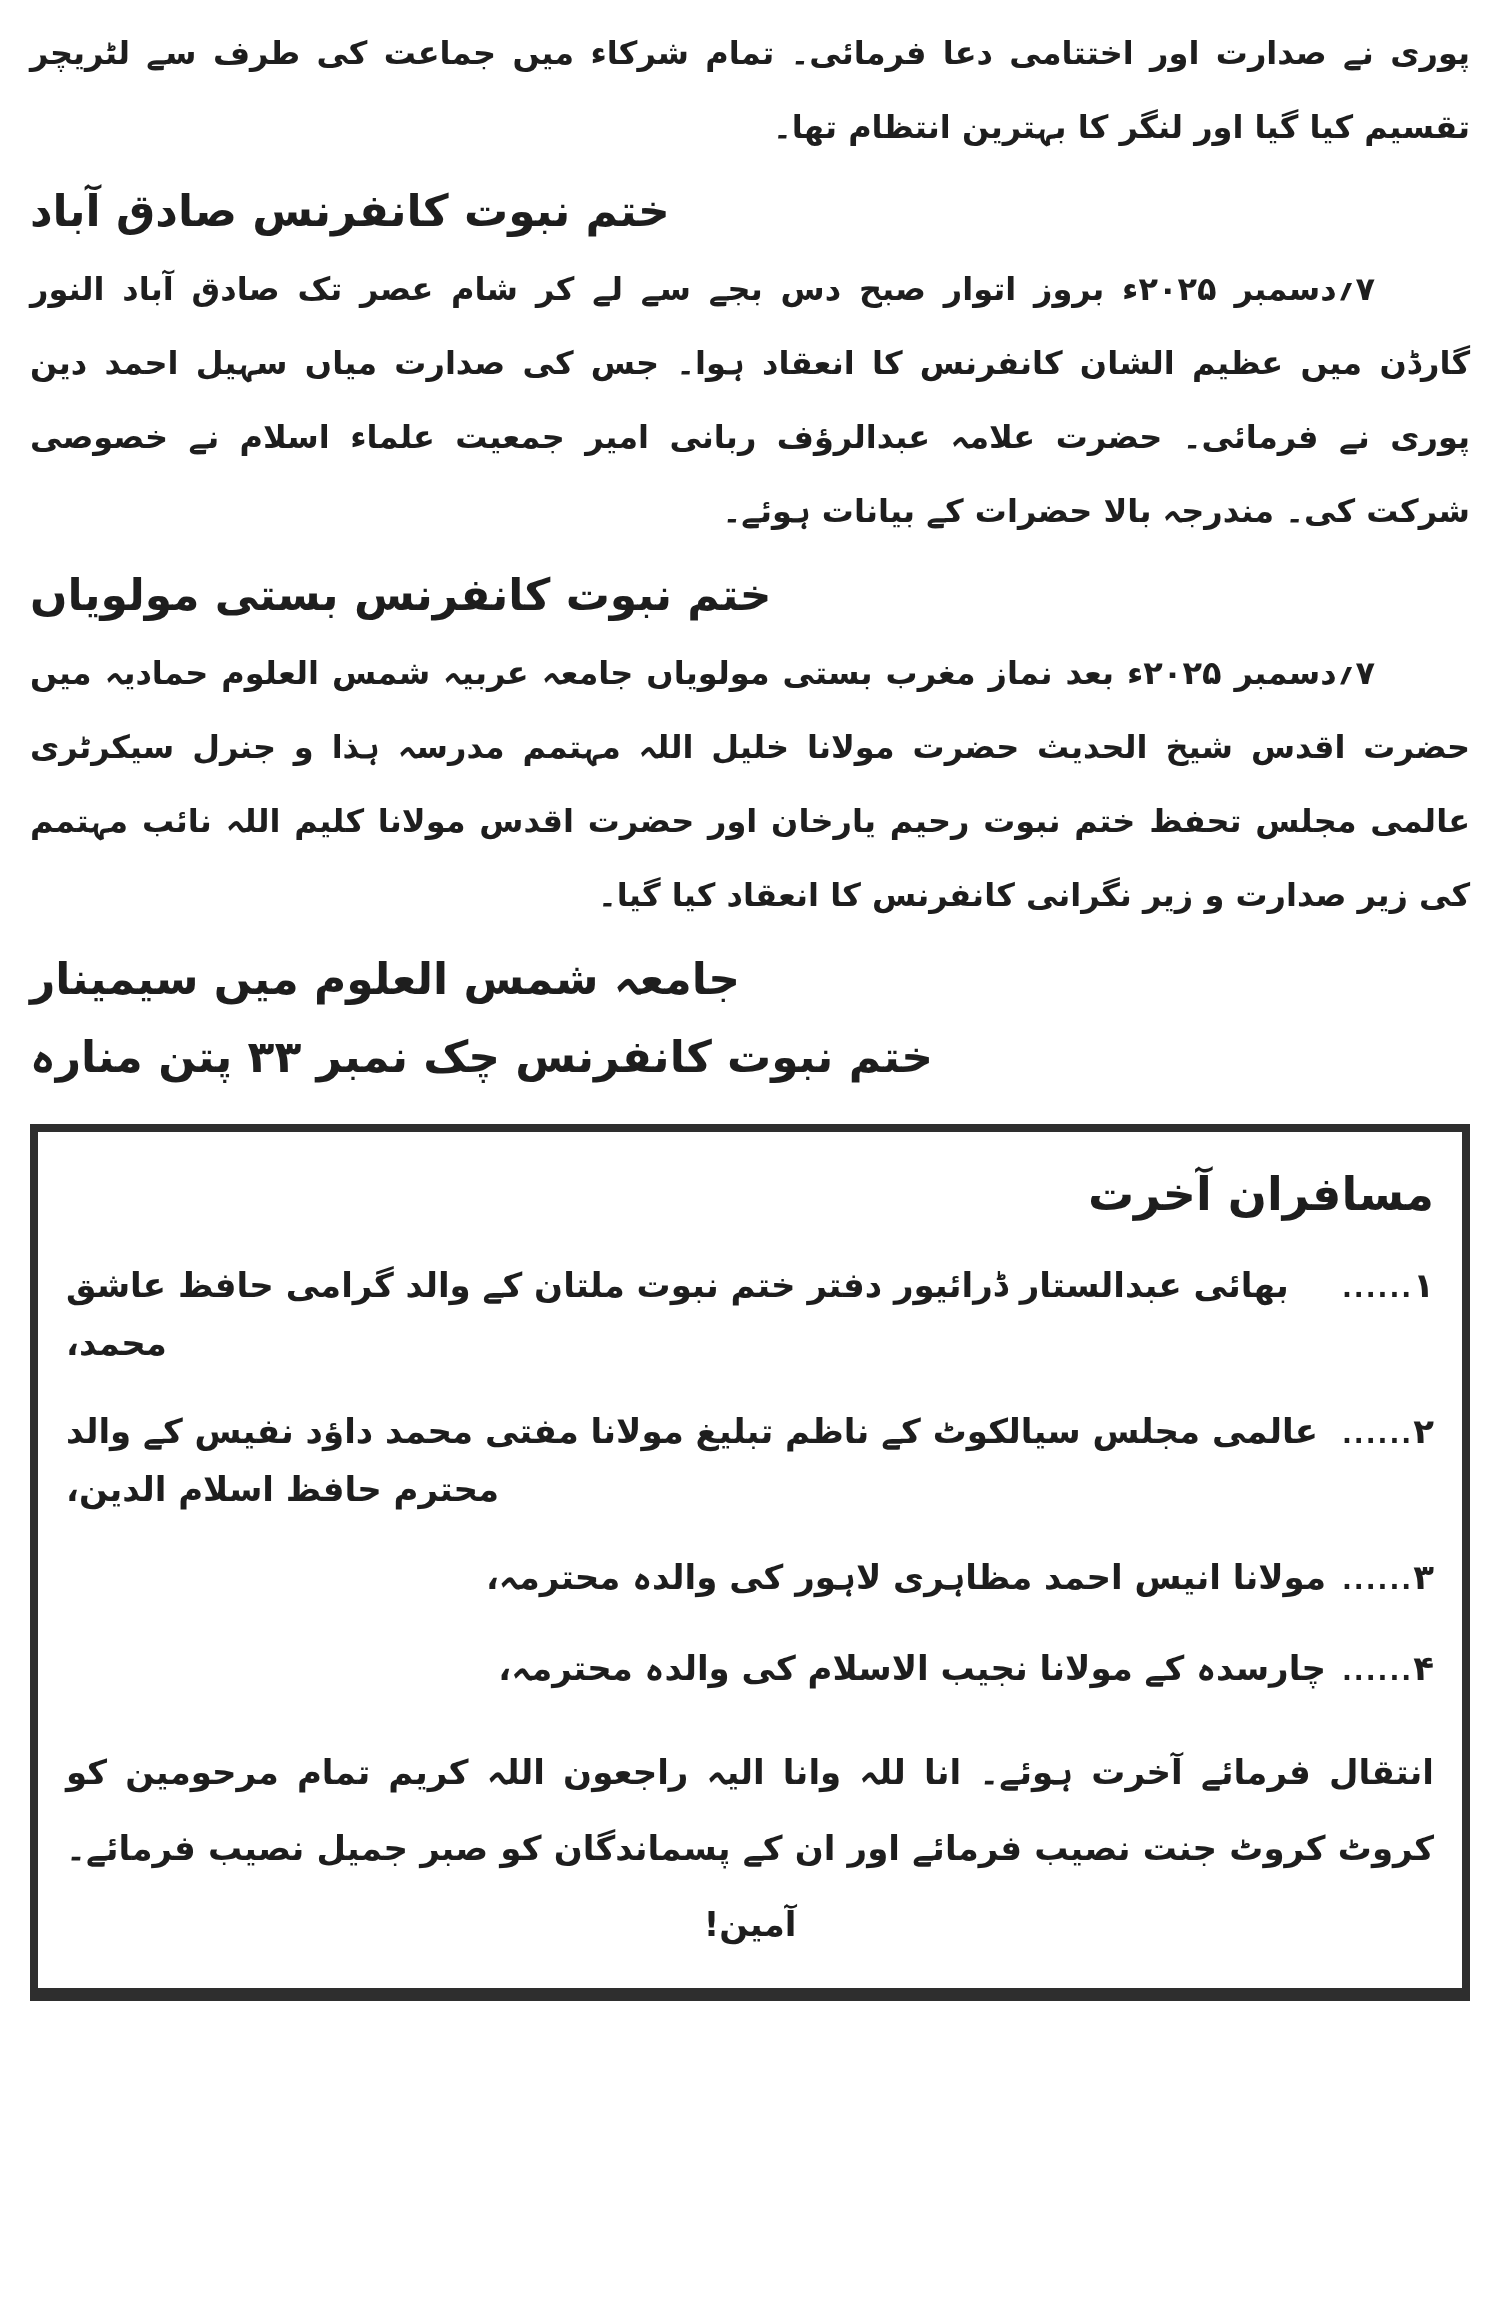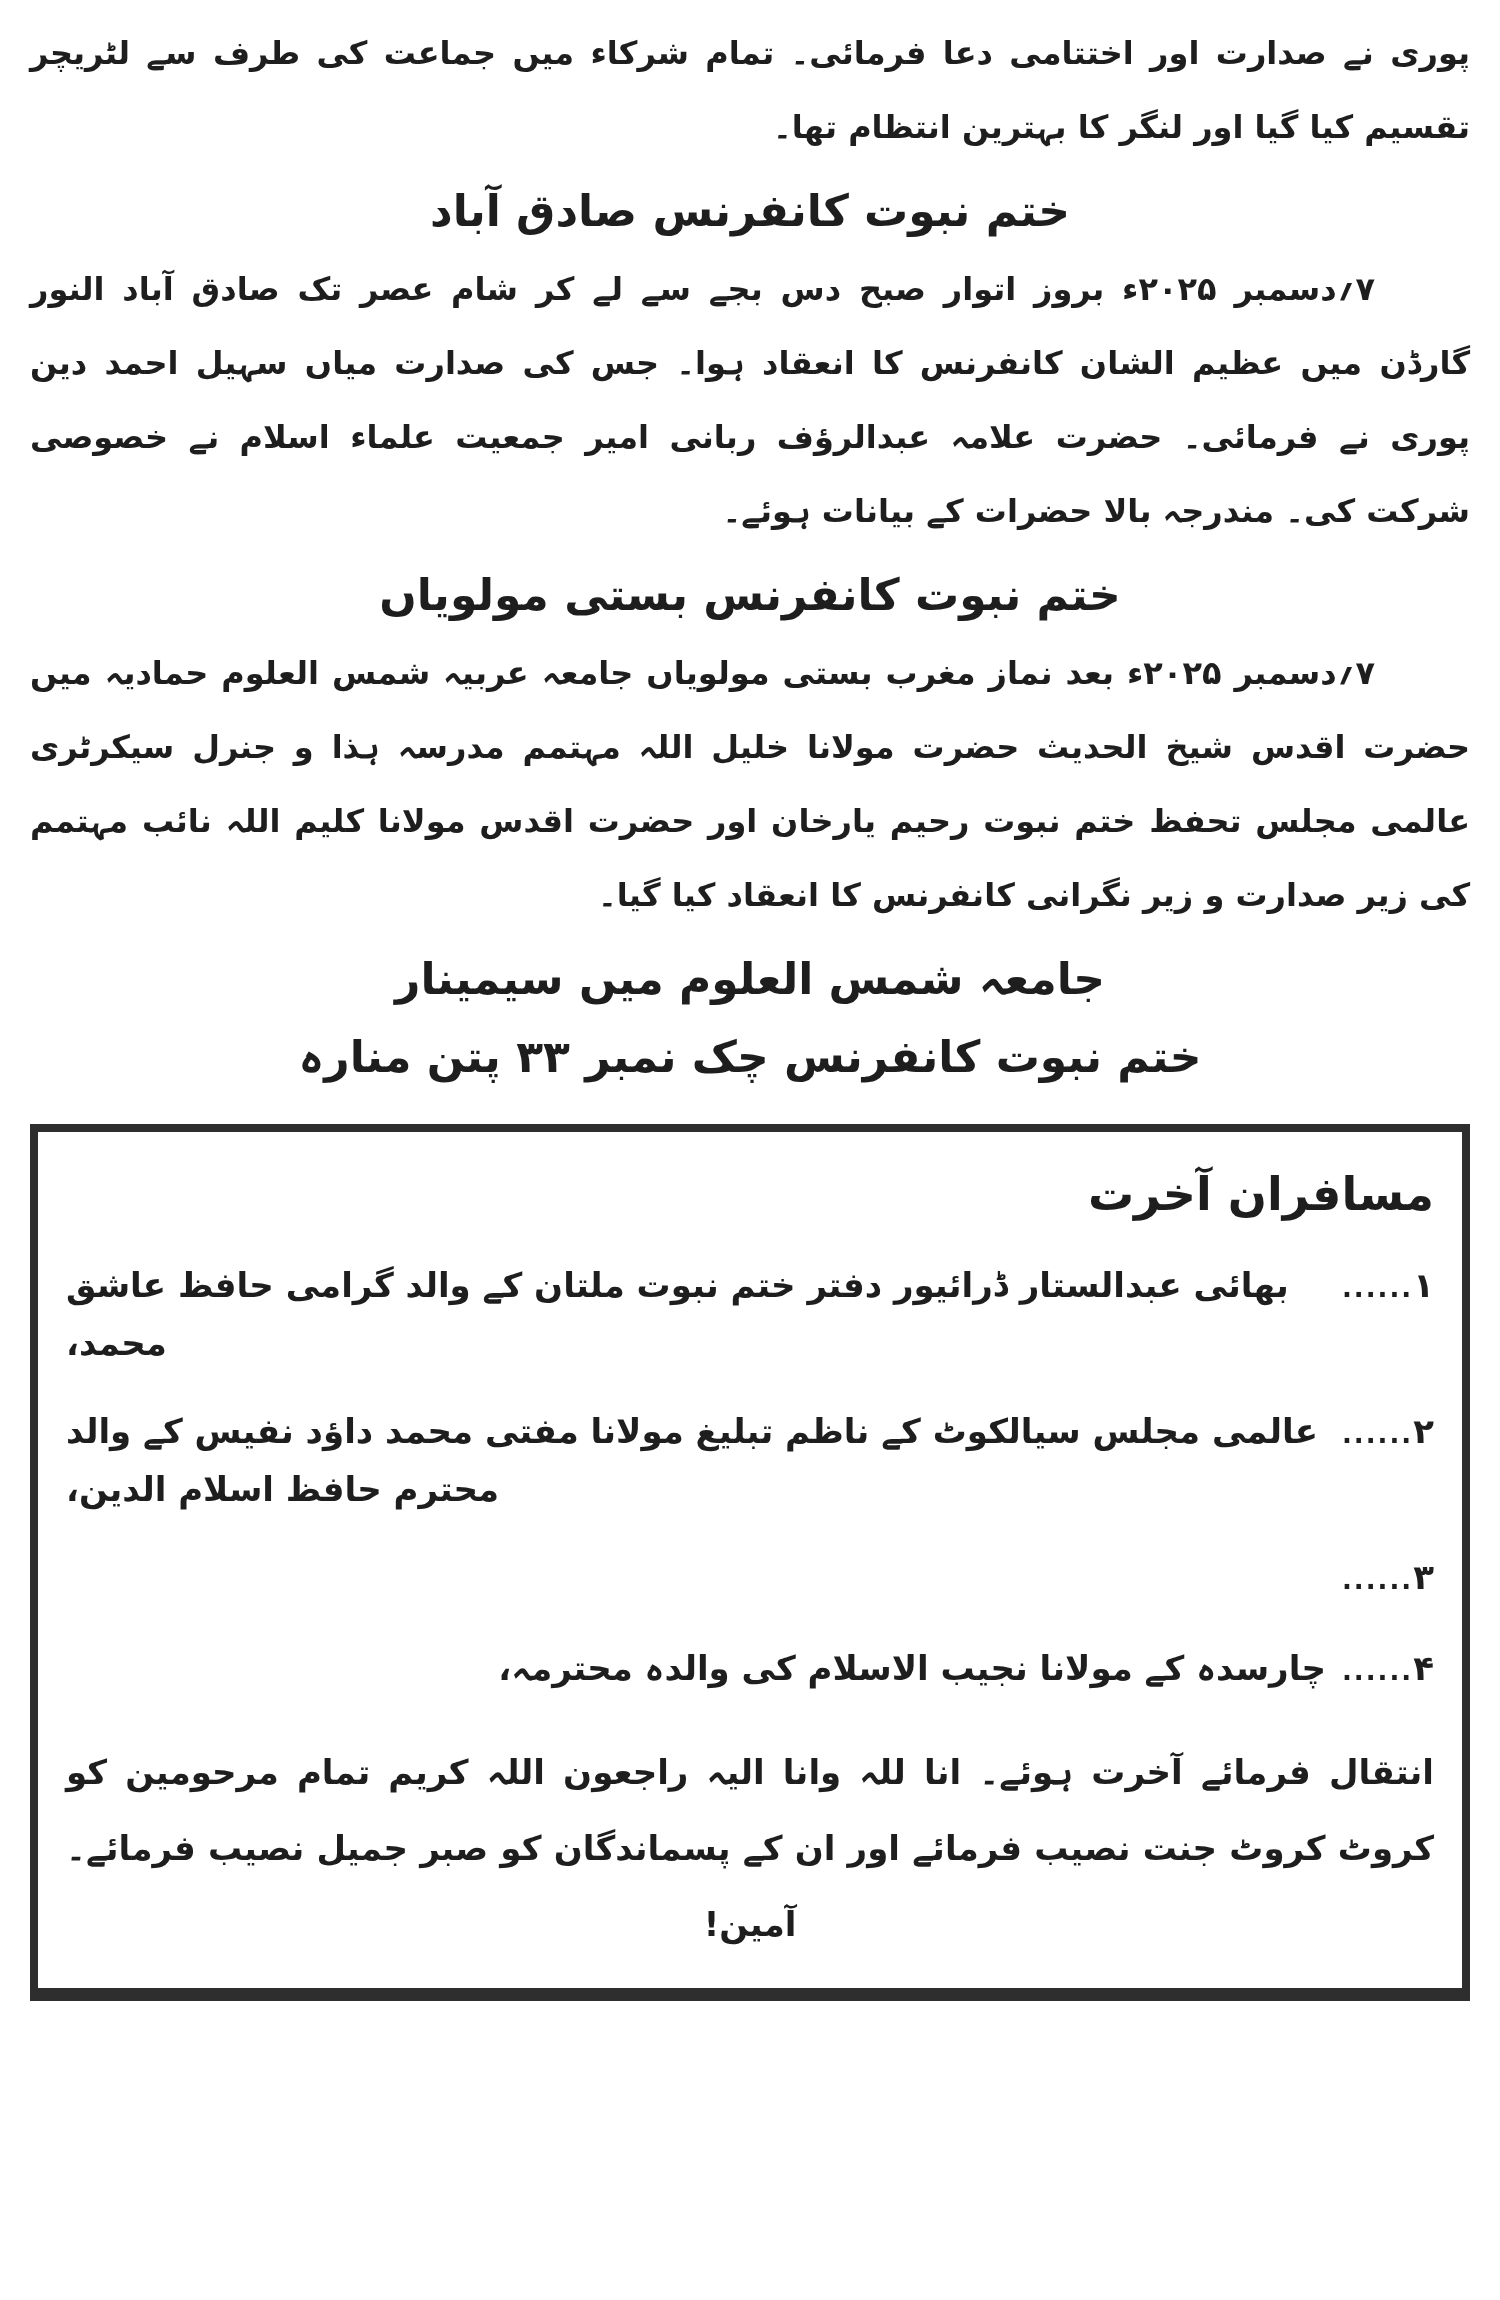--- a/index.html
+++ b/index.html
@@ -33,21 +33,21 @@
     text-indent: 95px;
   }
   p.center-last {
     text-align-last: center;
   }
   h2.sec-heading {
     margin: 16px 0 10px 0;
     font-size: 44px;
     font-weight: 800;
     line-height: 62px;
-    text-align: center;
+    text-align: left;
     letter-spacing: 0;
   }
   .obit-box {
     box-sizing: border-box;
     margin-top: 36px;
     border: 8px solid #2e2e2e;
     border-bottom-width: 13px;
     padding: 14px 28px 20px 28px;
     background: #ffffff;
   }
@@ -129,20 +129,21 @@
           <span class="obit-dots">......</span>
         </span>
       <span class="obit-text">عالمی مجلس سیالکوٹ کے ناظم تبلیغ مولانا مفتی محمد داؤد نفیس کے والد محترم حافظ اسلام الدین،</span>
     </div>
 
     <div class="obit-item">
       <span class="obit-marker">
           <span class="obit-num">۳</span>
           <span class="obit-dots">......</span>
         </span>
+      <span class="obit-text">مولانا انیس احمد مظاہری لاہور کی والدہ محترمہ،</span>
     </div>
 
     <div class="obit-item">
       <span class="obit-marker">
           <span class="obit-num">۴</span>
           <span class="obit-dots">......</span>
         </span>
       <span class="obit-text">چارسدہ کے مولانا نجیب الاسلام کی والدہ محترمہ،</span>
     </div>
 

